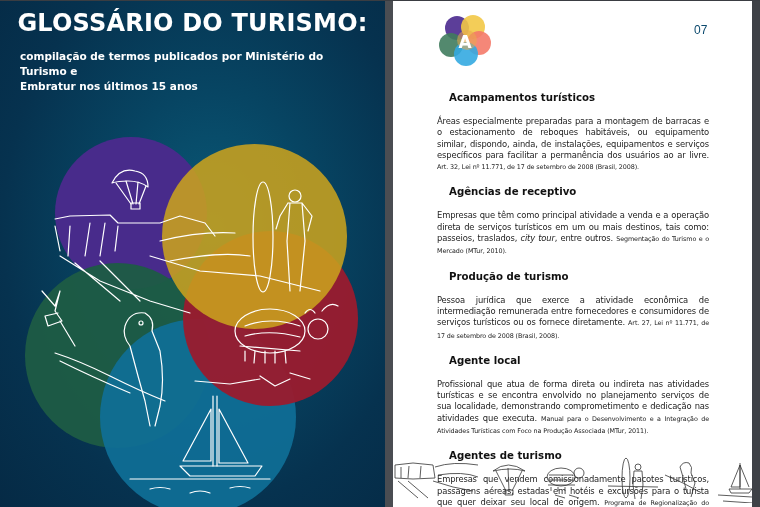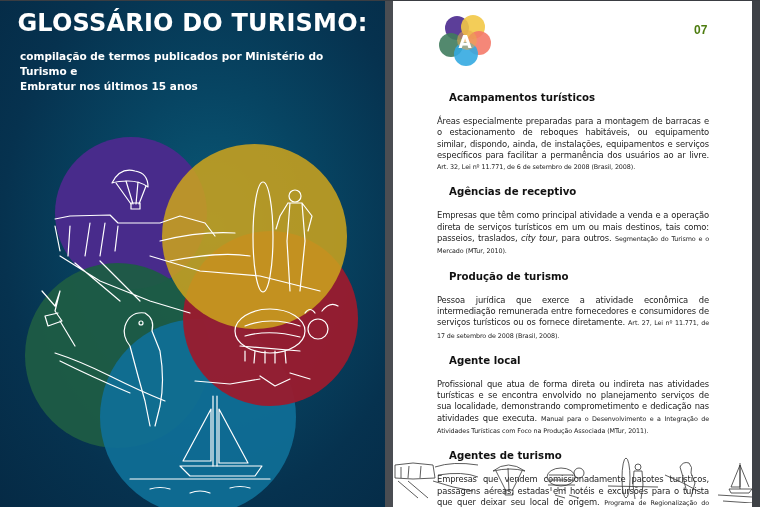--- a/index.html
+++ b/index.html
@@ -13,21 +13,21 @@
   .cover-sub{position:absolute;left:20px;width:345px;top:48px;color:#fff;
     font-family:"DejaVu Sans",sans-serif;font-weight:bold;font-size:10.5px;line-height:15px;}
   .circle{position:absolute;border-radius:50%;}
   .art{position:absolute;left:0;top:0;}
   
   .gutter{position:absolute;left:385px;top:0;width:8px;height:507px;background:#4a4d52;}
   
   .page{position:absolute;left:393px;top:0;width:359px;height:507px;background:#fff;overflow:hidden;}
   .scroll{position:absolute;left:752px;top:0;width:8px;height:507px;background:#3e4146;}
   .logo{position:absolute;left:44px;top:11px;width:56px;height:56px;}
-  .pagenum{position:absolute;left:301px;top:22px;font-weight:bold;font-size:12px;color:#4d7c0f;font-family:"Liberation Sans",sans-serif;}
+  .pagenum{position:absolute;left:301px;top:22px;font-weight:normal;font-size:12px;color:#0c4a6e;font-family:"Liberation Sans",sans-serif;}
   .entries{position:absolute;left:44px;top:78px;width:272px;}
   .entry{margin-bottom:4px;}
   .entry h3{margin:12px;font-family:"DejaVu Sans",sans-serif;font-weight:bold;font-size:10.2px;line-height:13px;color:#111;}
   .entry p{margin:0;font-family:"DejaVu Sans",sans-serif;font-size:8.4px;line-height:11.3px;color:#222;text-align:justify;letter-spacing:-0.15px;}
   .entry .src{font-size:6.4px;letter-spacing:-0.1px;}
   .strip{position:absolute;left:0;top:452px;width:359px;height:50px;}
 </style>
 </head>
 <body>
 
@@ -111,25 +111,25 @@
         <circle cx="29" cy="42" r="12" fill="#1ea1de" opacity="0.9"></circle>
         <circle cx="30" cy="28" r="10" fill="#e8a13a" opacity="0.55"></circle>
       </g>
       <text x="28" y="36" text-anchor="middle" font-family="DejaVu Sans, sans-serif" font-weight="bold" font-size="17" fill="#fff">A</text>
     </svg>
     <div class="pagenum">07</div>
 
     <div class="entries">
       <div class="entry">
         <h3>Acampamentos turísticos</h3>
-        <p><span>Áreas especialmente preparadas para a montagem de barracas e o estacionamento de reboques habitáveis, ou equipamento similar, dispondo, ainda, de instalações, equipamentos e serviços específicos para facilitar a permanência dos usuários ao ar livre.</span> <span class="src">Art. 32, Lei nº 11.771, de 6 de setembro de 2008 (Brasil, 2008).</span></p>
+        <p><span>Áreas especialmente preparadas para a montagem de barracas e o estacionamento de reboques habitáveis, ou equipamento similar, dispondo, ainda, de instalações, equipamentos e serviços específicos para facilitar a permanência dos usuários ao ar livre.</span> <span class="src">Art. 32, Lei nº 11.771, de 17 de setembro de 2008 (Brasil, 2008).</span></p>
       </div>
       <div class="entry">
         <h3>Agências de receptivo</h3>
-        <p><span>Empresas que têm como principal atividade a venda e a operação direta de serviços turísticos em um ou mais destinos, tais como: passeios, traslados, </span><i>city tour</i><span>, para outros.</span> <span class="src">Segmentação do Turismo e o Mercado (MTur, 2010).</span></p>
+        <p><span>Empresas que têm como principal atividade a venda e a operação direta de serviços turísticos em um ou mais destinos, tais como: passeios, traslados, </span><i>city tour</i><span>, entre outros.</span> <span class="src">Segmentação do Turismo e o Mercado (MTur, 2010).</span></p>
       </div>
       <div class="entry">
         <h3>Produção de turismo</h3>
         <p><span>Pessoa jurídica que exerce a atividade econômica de intermediação remunerada entre fornecedores e consumidores de serviços turísticos ou os fornece diretamente.</span> <span class="src">Art. 27, Lei nº 11.771, de 17 de setembro de 2008 (Brasil, 2008).</span></p>
       </div>
       <div class="entry">
         <h3>Agente local</h3>
         <p><span>Profissional que atua de forma direta ou indireta nas atividades turísticas e se encontra envolvido no planejamento serviços de sua localidade, demonstrando comprometimento e dedicação nas atividades que executa.</span> <span class="src">Manual para o Desenvolvimento e a Integração de Atividades Turísticas com Foco na Produção Associada (MTur, 2011).</span></p>
       </div>
       <div class="entry">

